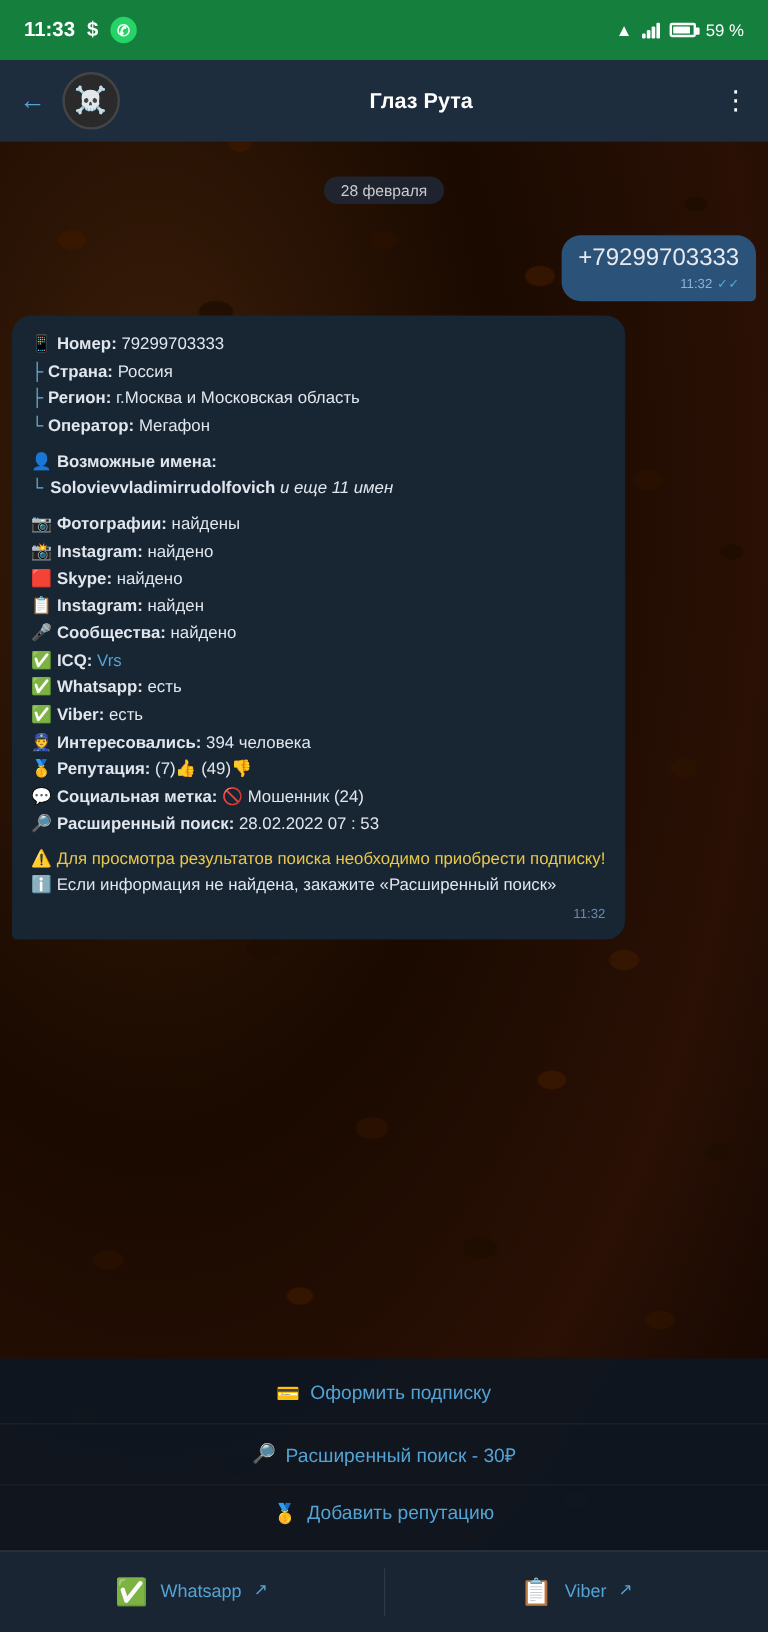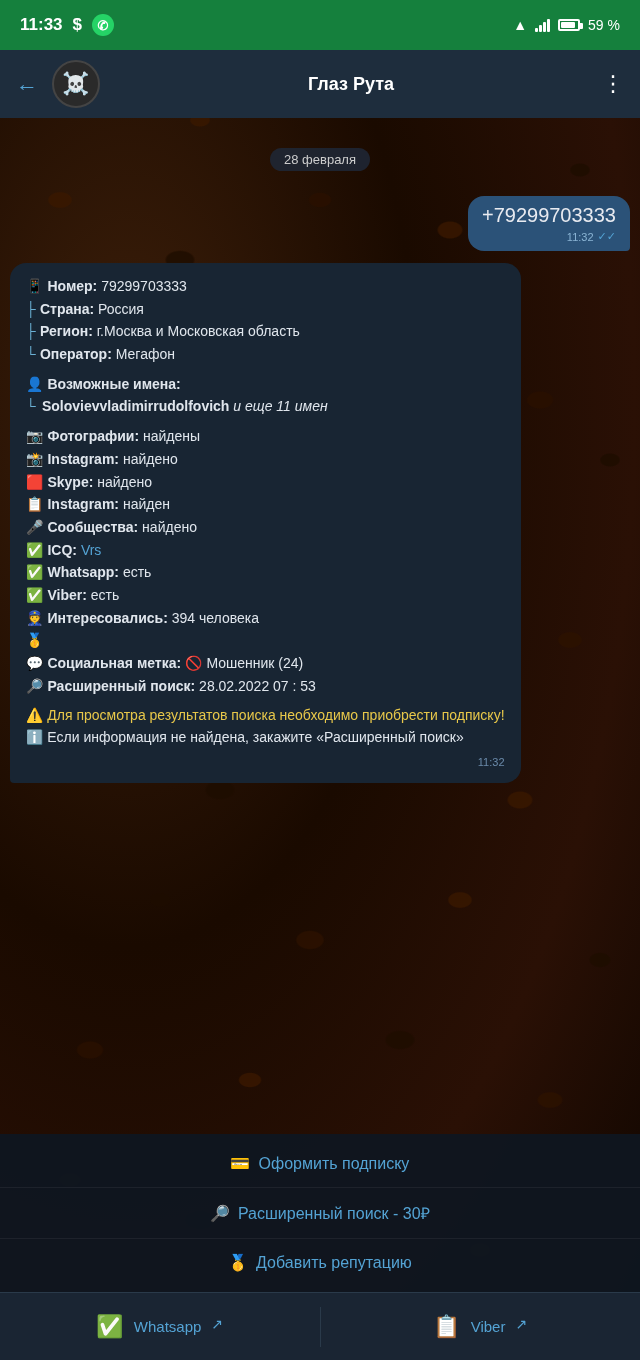--- a/index.html
+++ b/index.html
@@ -472,20 +472,21 @@
         <div class="info-line">
           <span>✅</span>
           <span><span class="bold-text">Viber:</span> есть</span>
         </div>
         <div class="info-line">
           <span>👮</span>
           <span><span class="bold-text">Интересовались:</span> 394  человека</span>
         </div>
         <div class="info-line">
           <span>🥇</span>
+          <span><span class="bold-text">Репутация:</span> (7)👍 (49)👎</span>
         </div>
         <div class="info-line">
           <span>💬</span>
           <span><span class="bold-text">Социальная метка:</span> 🚫  Мошенник  (24)</span>
         </div>
         <div class="info-line">
           <span>🔎</span>
           <span><span class="bold-text">Расширенный поиск:</span> 28.02.2022  07 : 53</span>
         </div>
 

